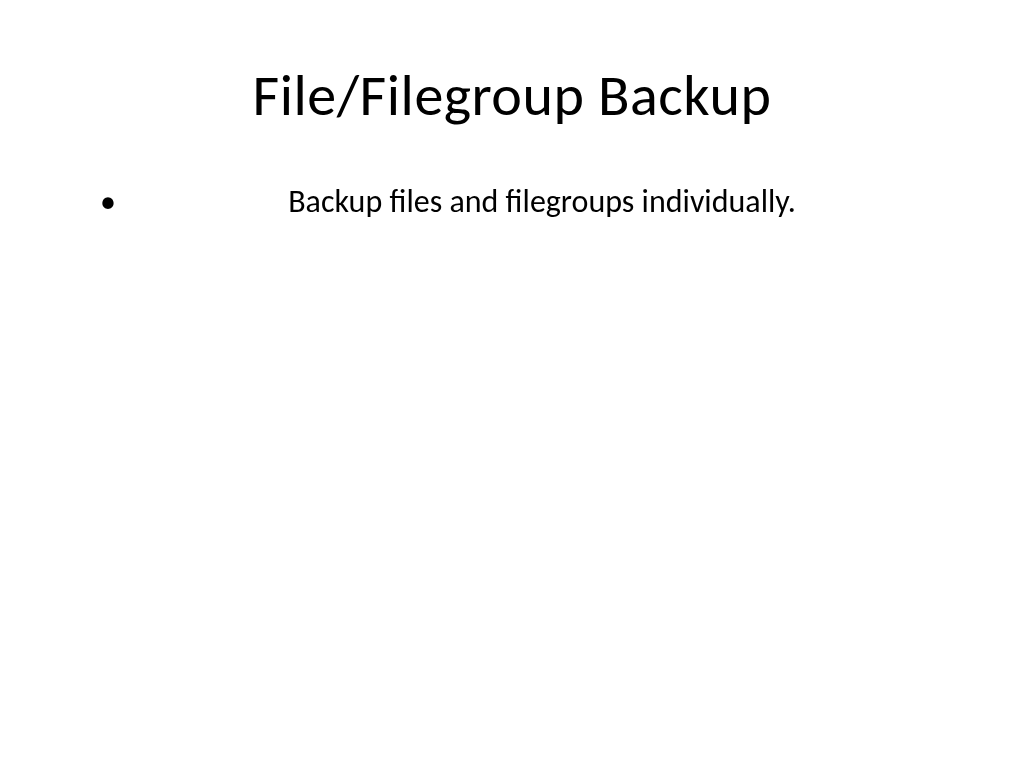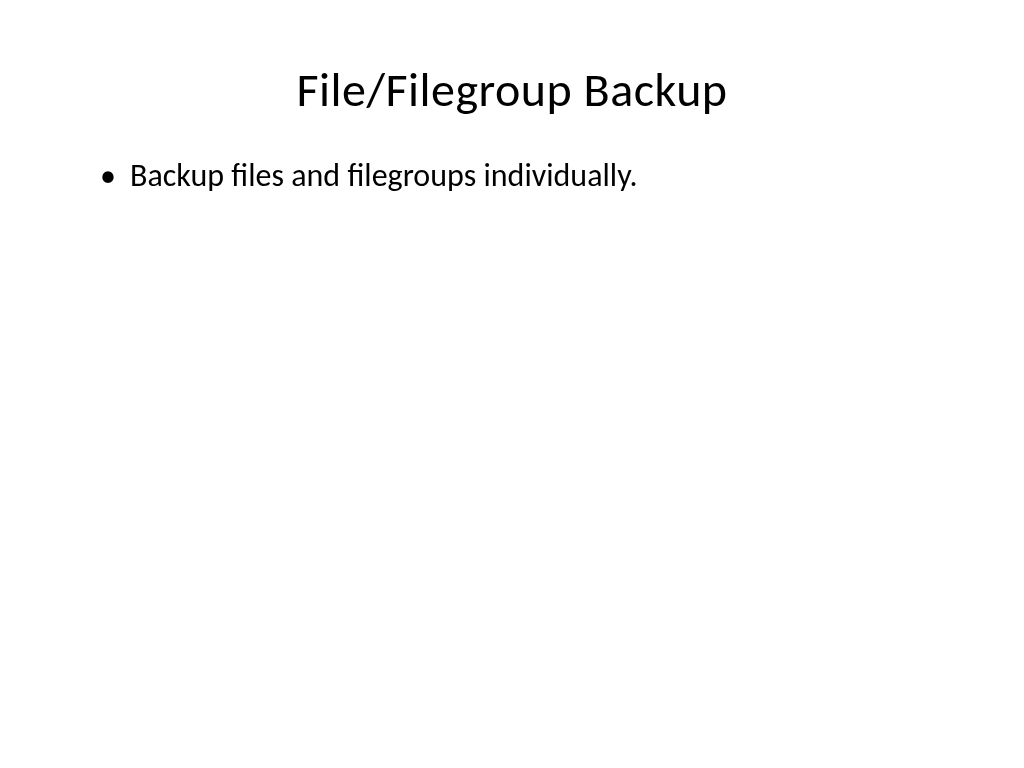--- a/index.html
+++ b/index.html
@@ -14,28 +14,29 @@
       font-family: Calibri, "Segoe UI", Arial, sans-serif;
       color: #000000;
       overflow: hidden;
     }
     .slide {
       width: 100%;
       height: 100%;
       padding: 60px 70px;
     }
     .title {
-      font-size: 48px;
+      font-size: 58px;
       font-weight: 400;
       text-align: center;
-      margin-bottom: 36px;
+      margin-bottom: 50px;
       letter-spacing: 0.5px;
     }
     .content {
       padding-left: 30px;
+      text-align: center;
     }
     .bullet-list {
       list-style: none;
     }
     .bullet-item {
       font-size: 32px;
       font-weight: 400;
       position: relative;
       padding-left: 30px;
       line-height: 1.3;

